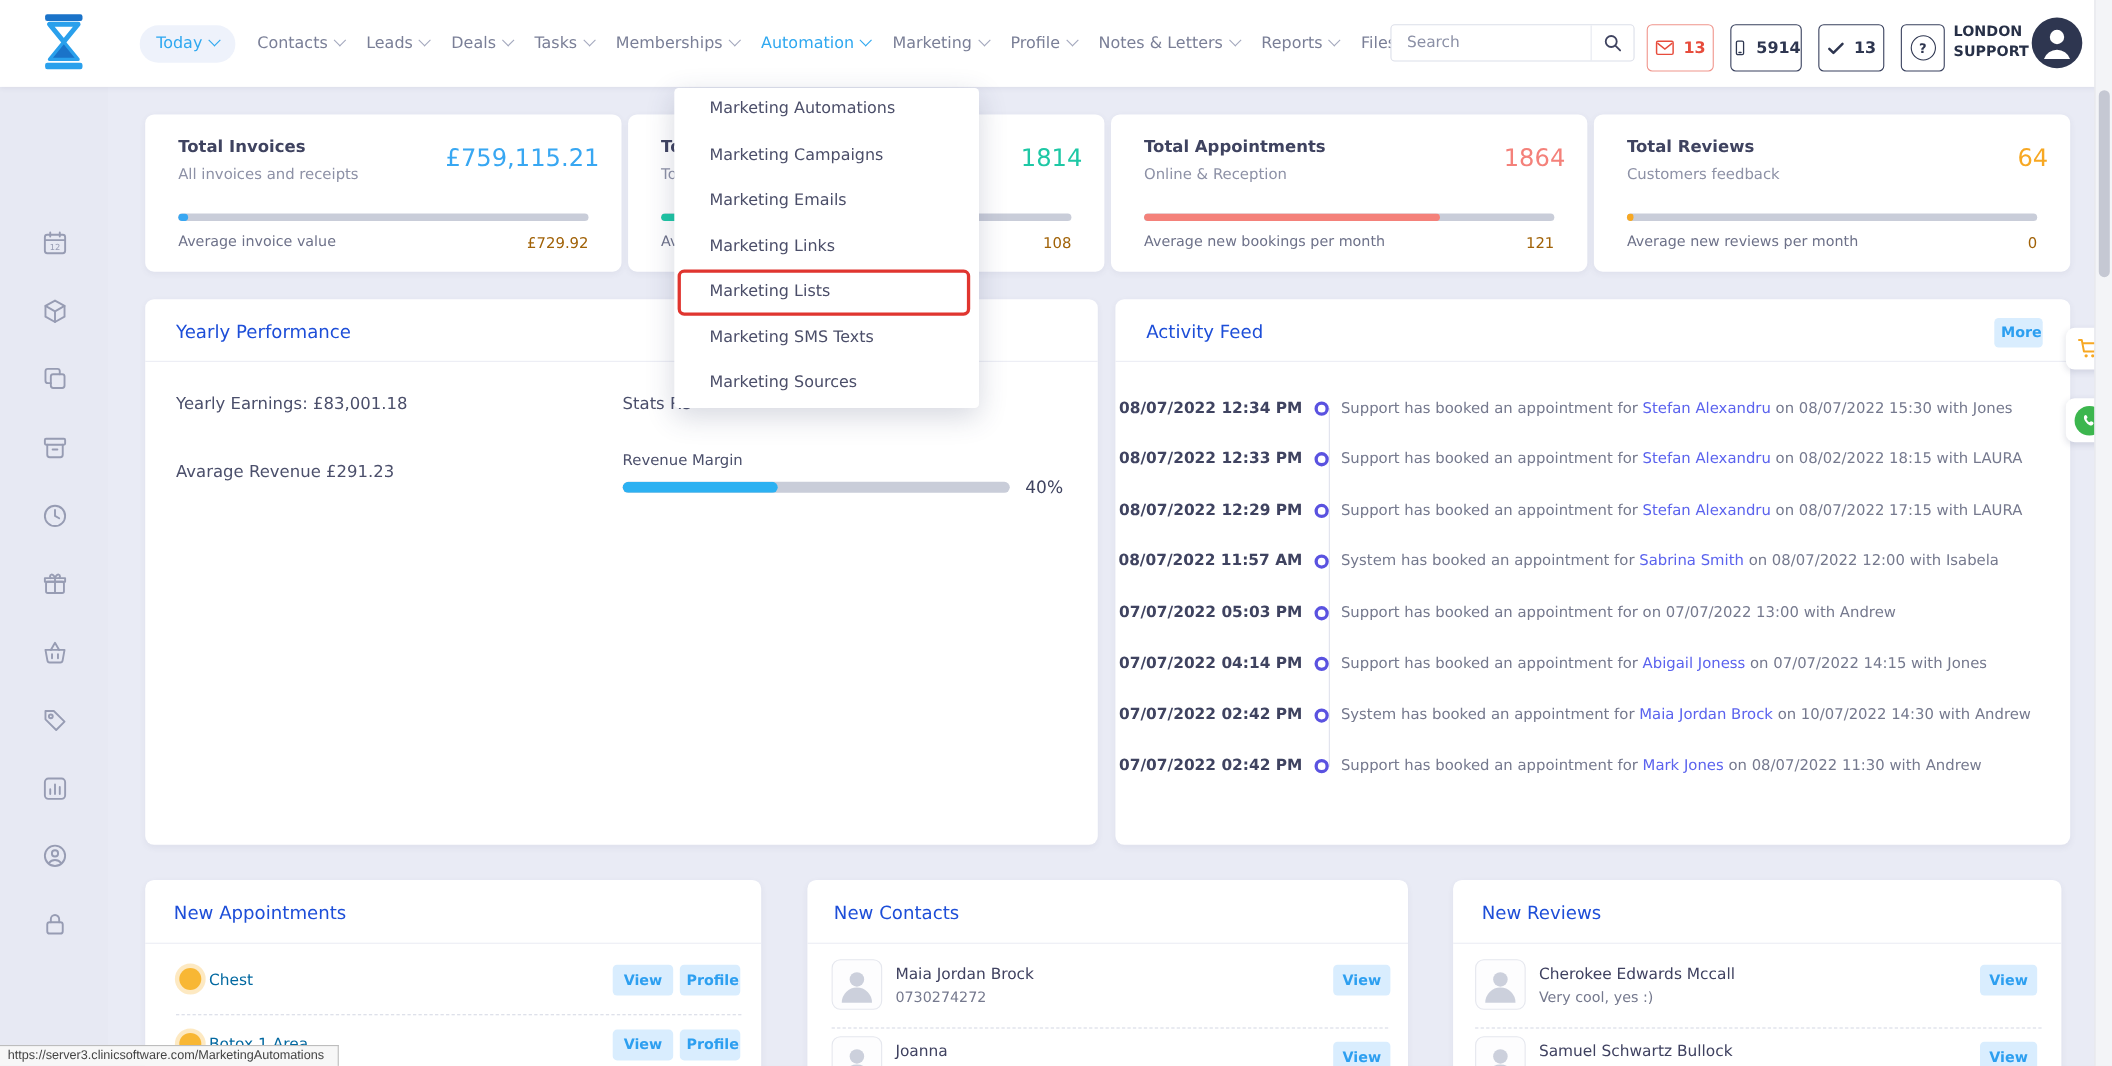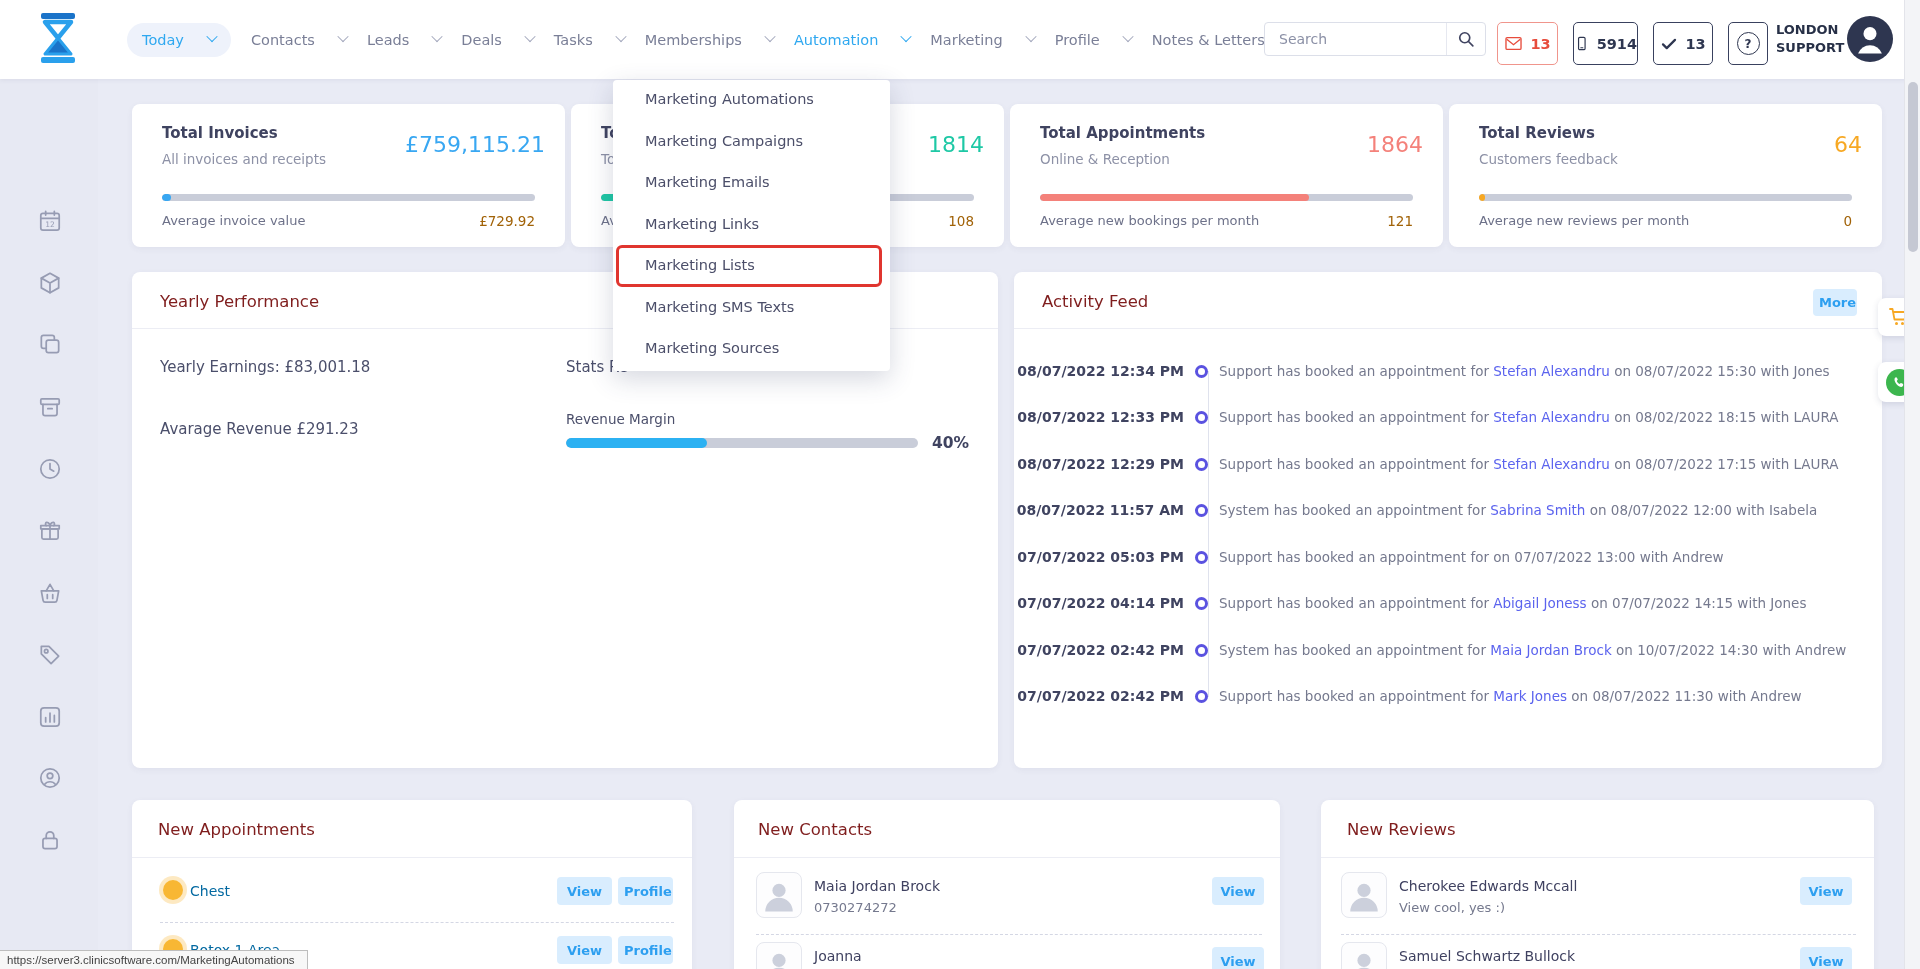--- a/index.html
+++ b/index.html
@@ -4,21 +4,21 @@
 <style>
   html,body{margin:0;padding:0;background:#d9dce8;}
   .app{position:relative;width:1920px;height:969px;overflow:hidden;background:#e9ebf5;
        font-family:"DejaVu Sans","Liberation Sans",sans-serif;}
 
   
   .topnav{position:absolute;left:0;top:0;width:1920px;height:79px;background:#fff;
           box-shadow:0 1px 5px rgba(45,55,95,.08);z-index:50;}
   .logo{position:absolute;left:28px;top:8px;width:60px;height:62px;}
   .navmenu{position:absolute;left:127px;top:0;height:79px;display:flex;align-items:center;gap:20px;}
-  .navitem{display:flex;align-items:center;gap:24px;font-size:14.5px;color:#7a7f97;cursor:pointer;white-space:nowrap;}
+  .navitem{display:flex;align-items:center;gap:7px;font-size:14.5px;color:#7a7f97;cursor:pointer;white-space:nowrap;}
   .navitem.active{color:#2fa8f0;}
   .navitem.pill{background:#eef2fb;padding:9px 15px;border-radius:20px;}
   .chev{width:7px;height:7px;border-right:1.6px solid #a3a8bd;border-bottom:1.6px solid #a3a8bd;
         transform:rotate(45deg) translate(-1px,-1px);margin-top:-3px;}
   .navitem.active .chev{border-color:#2fa8f0;}
   .search{position:absolute;left:1264px;top:22px;width:222px;height:34px;border:1px solid #dcdfe9;
           border-radius:4px;background:#fff;display:flex;align-items:center;box-sizing:border-box;}
   .search input{flex:1;border:none;outline:none;font-size:14px;color:#555a72;padding:0 10px 0 14px;
           font-family:inherit;background:transparent;min-width:0;}
   .search input::placeholder{color:#8b90a6;}
@@ -45,29 +45,29 @@
   .sc-title{position:absolute;left:30px;top:20px;font-size:15px;font-weight:600;color:#3f4360;}
   .sc-sub{position:absolute;left:30px;top:47px;font-size:13.5px;color:#8d91a6;}
   .sc-val{position:absolute;right:20px;top:28px;font-size:22px;font-weight:400;}
   .sc-bar{position:absolute;left:30px;right:30px;top:90px;height:7px;border-radius:4px;background:#c9cdd9;overflow:hidden;}
   .sc-fill{height:7px;border-radius:4px;}
   .sc-flabel{position:absolute;left:30px;top:109px;font-size:13px;color:#6d7189;}
   .sc-fval{position:absolute;right:30px;top:109px;font-size:13.5px;color:#a16207;}
 
   
   .panel{position:absolute;background:#fff;border-radius:8px;box-shadow:0 2px 6px rgba(60,70,110,.06);}
-  .p-title{position:absolute;left:28px;top:20px;font-size:16.5px;color:#7f1d1d;}
+  .p-title{position:absolute;left:28px;top:20px;font-size:16.5px;color:#1d4ed8;}
   .p-div{position:absolute;left:0;right:0;top:56px;border-top:1px solid #ecedf4;}
 
   
   .yp-text{position:absolute;font-size:15px;color:#4b4f6b;}
   .rm-label{position:absolute;left:434px;top:139px;font-size:13.5px;color:#4b4f6b;}
   .rm-bar{position:absolute;left:434px;top:166px;width:352px;height:10px;border-radius:5px;background:#c9cdd9;overflow:hidden;}
   .rm-fill{height:10px;border-radius:5px;background:#2cb1f2;}
-  .rm-pct{position:absolute;left:800px;top:162px;font-size:15.5px;font-weight:700;color:#3f4360;}
+  .rm-pct{position:absolute;left:800px;top:162px;font-size:15.5px;font-weight:400;color:#3f4360;}
 
   
   .more-btn{position:absolute;right:25px;top:17px;width:44px;height:27px;background:#d9edfe;color:#2d9ff0;
             border:none;border-radius:4px;font-size:13px;font-weight:600;font-family:inherit;cursor:pointer;}
   .feedline{position:absolute;left:194px;top:99px;width:1px;height:326px;background:#dfe2ed;}
   .feedrow{position:absolute;left:0;right:10px;height:22px;display:flex;align-items:center;}
   .f-time{width:170px;text-align:right;font-size:14px;font-weight:600;color:#3f4360;flex:none;}
   .f-dot{width:13px;height:13px;border:3.5px solid #5a52e0;border-radius:50%;background:#fff;
          box-sizing:border-box;margin:0 11px 0 11px;flex:none;}
   .f-text{font-size:13.5px;color:#75798e;white-space:nowrap;overflow:hidden;}
@@ -429,21 +429,21 @@
   <div class="panel" style="left:1321px;top:800px;width:553px;height:200px">
     <div class="p-title" style="left:26px">New Reviews</div>
     <div class="p-div" style="top:57px"></div>
     <div class="c-avatar" style="left:20px;top:72px">
       <svg width="44" height="44" viewBox="0 0 24 24">
           <circle cx="12" cy="9.5" r="3.6" fill="#ccd0dc"></circle>
           <path d="M4.5 21a7.5 7.5 0 0 1 15 0z" fill="#ccd0dc"></path>
         </svg>
     </div>
     <div class="c-name" style="left:78px;top:78px">Cherokee Edwards Mccall</div>
-    <div class="c-sub" style="left:78px;top:100px">View cool, yes :)</div>
+    <div class="c-sub" style="left:78px;top:100px">Very cool, yes :)</div>
     <button class="blue-btn" style="left:479px;top:77px;width:52px">View</button>
     <div class="dash" style="left:20px;right:18px;top:134px"></div>
     <div class="c-avatar" style="left:20px;top:142px">
       <svg width="44" height="44" viewBox="0 0 24 24">
           <circle cx="12" cy="9.5" r="3.6" fill="#ccd0dc"></circle>
           <path d="M4.5 21a7.5 7.5 0 0 1 15 0z" fill="#ccd0dc"></path>
         </svg>
     </div>
     <div class="c-name" style="left:78px;top:148px">Samuel Schwartz Bullock</div>
 

